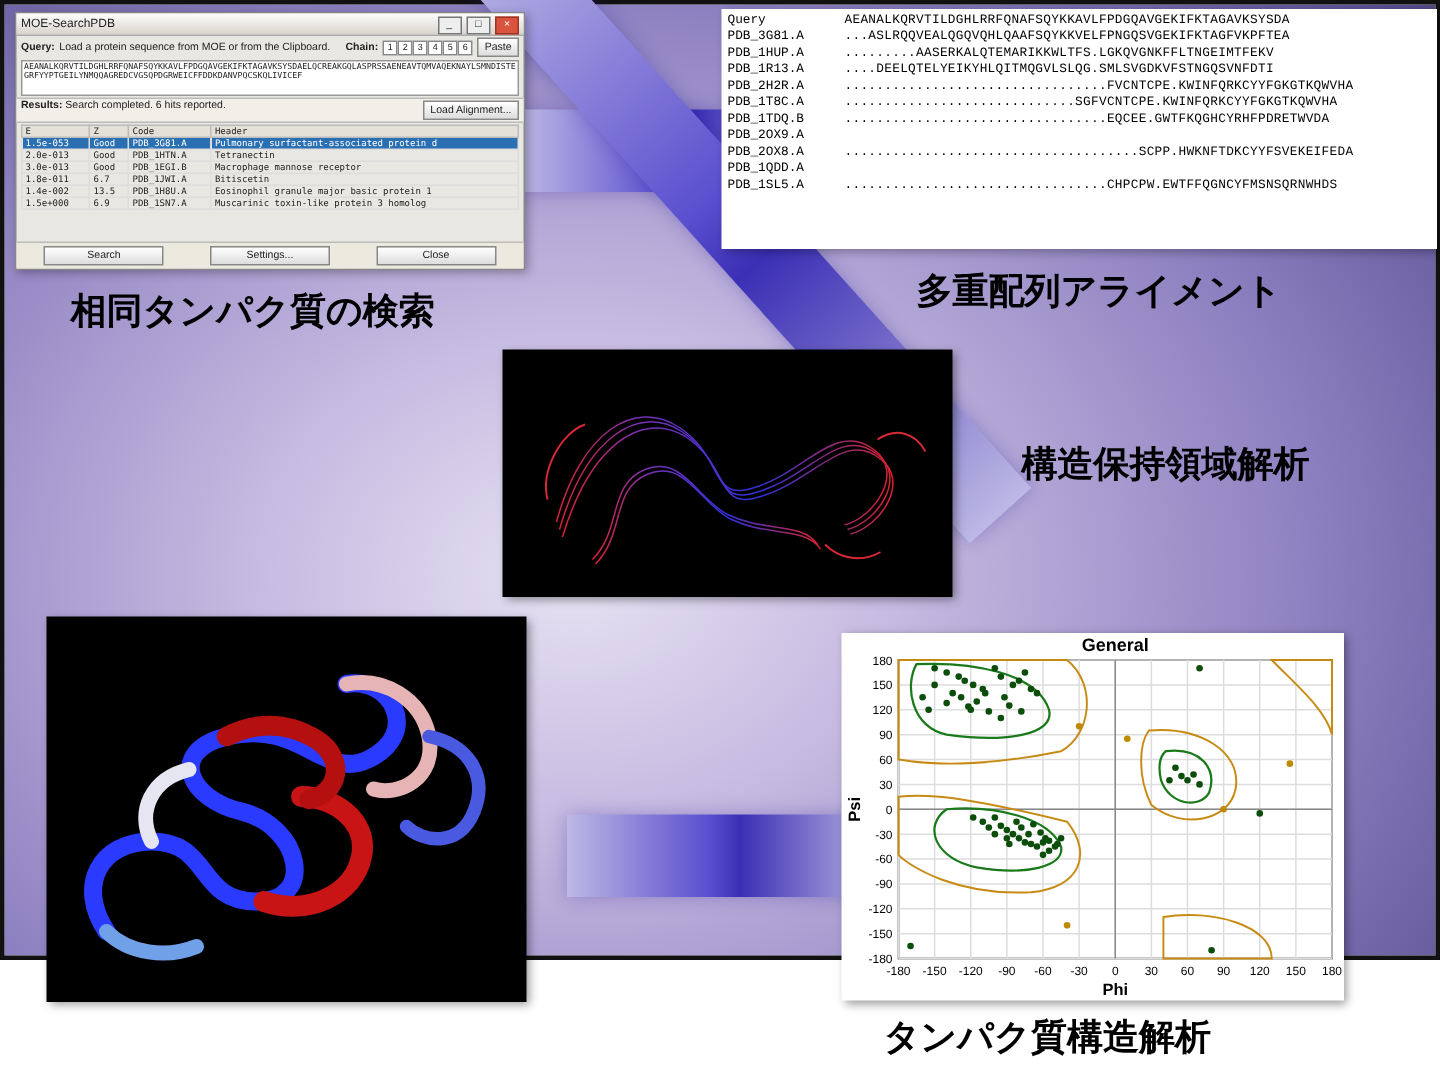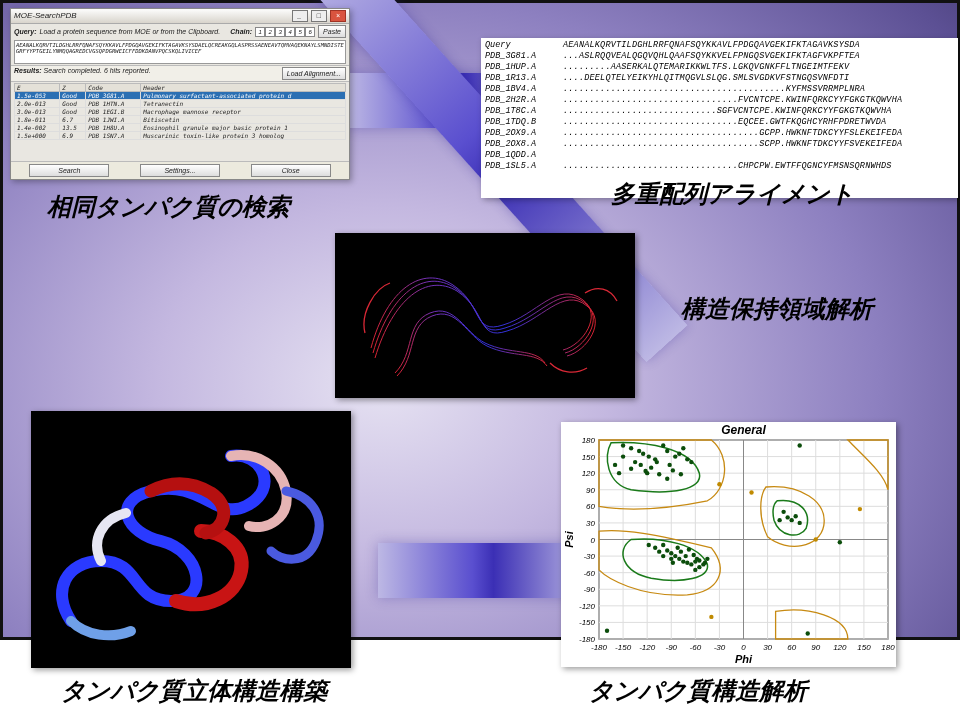--- a/index.html
+++ b/index.html
@@ -1,18 +1,18 @@
 <!DOCTYPE html>
 <html><head>
 <meta charset="utf-8">
 <style>
   html,body{margin:0;padding:0;width:960px;height:720px;overflow:hidden;font-family:Arial,"Hiragino Kaku Gothic Pro","Meiryo",sans-serif;}
   .stage{position:relative;width:960px;height:640px;
     background:radial-gradient(ellipse 900px 700px at 380px 380px,#e6e2f2 0%,#c4b8e0 25%,#8d80c0 55%,#5c5094 80%,#332b57 100%);
-    border:3px solid #111;box-sizing:border-box;font-style:italic;}
+    border:3px solid #111;box-sizing:border-box;}
   
   .connector{position:absolute;background:linear-gradient(90deg,#bdb8e4 0%,#5a4fcf 45%,#3b2fb5 55%,#bdb8e4 100%);box-shadow:0 0 12px rgba(40,30,150,.3);}
   .conn-top{left:345px;top:70px;width:210px;height:55px;}
   .conn-diag{left:230px;top:120px;width:520px;height:55px;transform:rotate(48deg);transform-origin:50% 50%;}
   .conn-bot{left:375px;top:540px;width:210px;height:55px;}
   .caption{position:absolute;font-size:24px;font-weight:700;color:#000;white-space:nowrap;margin-left:28px;}
 
   
   .win{position:absolute;left:7px;top:5px;width:338px;height:170px;background:#e9e7e1;border:1px solid #888;font-size:7px;color:#222;box-shadow:2px 2px 6px rgba(0,0,0,.3);}
   .win .titlebar{height:14px;background:linear-gradient(#fdfdfd,#d8d4cc);border-bottom:1px solid #aaa;padding:0 3px;line-height:14px;font-size:8px;display:flex;justify-content:space-between;}
@@ -25,21 +25,21 @@
   .win .seqbox{margin:1px 3px;height:20px;border:1px solid #999;background:#fff;font-family:monospace;font-size:5.5px;line-height:6px;padding:1px;overflow:hidden;word-break:break-all;}
   .win .resbar{display:flex;justify-content:space-between;padding:1px 3px;border-top:1px solid #bbb;border-bottom:1px solid #bbb;background:#f1efe8;}
   .win table{width:calc(100% - 6px);margin:1px 3px;border-collapse:collapse;font-size:6px;font-family:monospace;}
   .win th{background:#e4e1d8;border:1px solid #bbb;padding:0 2px;text-align:left;font-weight:400;}
   .win td{border:1px solid #ddd;padding:0 2px;white-space:nowrap;overflow:hidden;}
   .win tr.hl td{background:#2b6fb3;color:#fff;}
   .win .footer{position:absolute;left:0;right:0;bottom:0;display:flex;justify-content:space-around;padding:2px 3px;border-top:1px solid #bbb;background:#eceade;}
   .win .footer .btn{flex:0 0 70px;text-align:center;}
 
   
-  .align{position:absolute;left:478px;top:3px;width:477px;height:160px;background:#fff;font-family:"Courier New",monospace;font-size:8.5px;line-height:11px;box-shadow:2px 2px 6px rgba(0,0,0,.3);padding:2px 4px;box-sizing:border-box;margin-top:32px;}
+  .align{position:absolute;left:478px;top:3px;width:477px;height:160px;background:#fff;font-family:"Courier New",monospace;font-size:8.5px;line-height:11px;box-shadow:2px 2px 6px rgba(0,0,0,.3);padding:2px 4px;box-sizing:border-box;}
   .align .arow{display:flex;white-space:nowrap;}
   .align .aname{width:78px;flex:none;}
   .align .aseq{letter-spacing:.2px;}
 
   
   .p3{position:absolute;left:332px;top:230px;width:300px;height:165px;background:#000;box-shadow:2px 2px 6px rgba(0,0,0,.4);}
   .p3 svg{width:100%;height:100%;}
 
   
   .p4{position:absolute;left:28px;top:408px;width:320px;height:257px;background:#000;box-shadow:2px 2px 6px rgba(0,0,0,.4);}
@@ -147,38 +147,33 @@
         </div>
         <div class="arow">
           <span class="aname">PDB_1HUP.A</span>
           <span class="aseq">.........AASERKALQTEMARIKKWLTFS.LGKQVGNKFFLTNGEIMTFEKV</span>
         </div>
         <div class="arow">
           <span class="aname">PDB_1R13.A</span>
           <span class="aseq">....DEELQTELYEIKYHLQITMQGVLSLQG.SMLSVGDKVFSTNGQSVNFDTI</span>
         </div>
         <div class="arow">
-          <span class="aname">PDB_1BV4.A</span>
-          <span class="aseq">..........................................KYFMSSVRRMPLNRA</span>
-        </div>
-        <div class="arow">
           <span class="aname">PDB_2H2R.A</span>
           <span class="aseq">.................................FVCNTCPE.KWINFQRKCYYFGKGTKQWVHA</span>
         </div>
         <div class="arow">
           <span class="aname">PDB_1T8C.A</span>
           <span class="aseq">.............................SGFVCNTCPE.KWINFQRKCYYFGKGTKQWVHA</span>
         </div>
         <div class="arow">
           <span class="aname">PDB_1TDQ.B</span>
           <span class="aseq">.................................EQCEE.GWTFKQGHCYRHFPDRETWVDA</span>
         </div>
         <div class="arow">
           <span class="aname">PDB_2OX9.A</span>
-          <span class="aseq">.....................................GCPP.HWKNFTDKCYYFSLEKEIFEDA</span>
         </div>
         <div class="arow">
           <span class="aname">PDB_2OX8.A</span>
           <span class="aseq">.....................................SCPP.HWKNFTDKCYYFSVEKEIFEDA</span>
         </div>
         <div class="arow">
           <span class="aname">PDB_1QDD.A</span>
         </div>
         <div class="arow">
           <span class="aname">PDB_1SL5.A</span>
@@ -218,21 +213,20 @@
         <path d="M40,210 C20,180 35,150 70,150 C110,150 100,190 140,190 C180,190 170,140 130,130 C95,122 80,90 120,80 C170,68 185,110 215,95 C250,78 230,40 200,45" stroke="#2a3aff" stroke-width="12"></path>
         <path d="M145,190 C175,200 205,185 210,160 C215,135 190,120 170,120" stroke="#c81414" stroke-width="14"></path>
         <path d="M120,80 C140,70 160,70 180,82 C200,95 195,118 175,122" stroke="#b51010" stroke-width="13"></path>
         <path d="M70,150 C60,130 70,108 95,102" stroke="#e6e6f2" stroke-width="10"></path>
         <path d="M200,45 C225,40 250,55 255,80 C260,108 235,120 218,115" stroke="#e6b4b4" stroke-width="10"></path>
         <path d="M40,210 C55,225 80,228 100,220" stroke="#6fa0e8" stroke-width="10"></path>
         <path d="M255,80 C280,85 295,105 285,130 C275,155 250,150 240,140" stroke="#4a5ae0" stroke-width="9"></path>
       </g>
     </svg>
   </div>
-  <div class="caption" style="left:30px;top:672px">タンパク質立体構造構築</div>
 
   <div class="p5">
     <svg viewBox="0 0 335 245" id="rama">
         <rect x="38" y="18" width="289" height="199" fill="#fff" stroke="#000"></rect>
         <line x1="38" y1="18" x2="38" y2="217" stroke="#ddd"></line>
         <text x="38" y="228" font-size="8" text-anchor="middle">-180</text>
         <line x1="62.08333333333333" y1="18" x2="62.08333333333333" y2="217" stroke="#ddd"></line>
         <text x="62.08333333333333" y="228" font-size="8" text-anchor="middle">-150</text>
         <line x1="86.16666666666666" y1="18" x2="86.16666666666666" y2="217" stroke="#ddd"></line>
         <text x="86.16666666666666" y="228" font-size="8" text-anchor="middle">-120</text>

